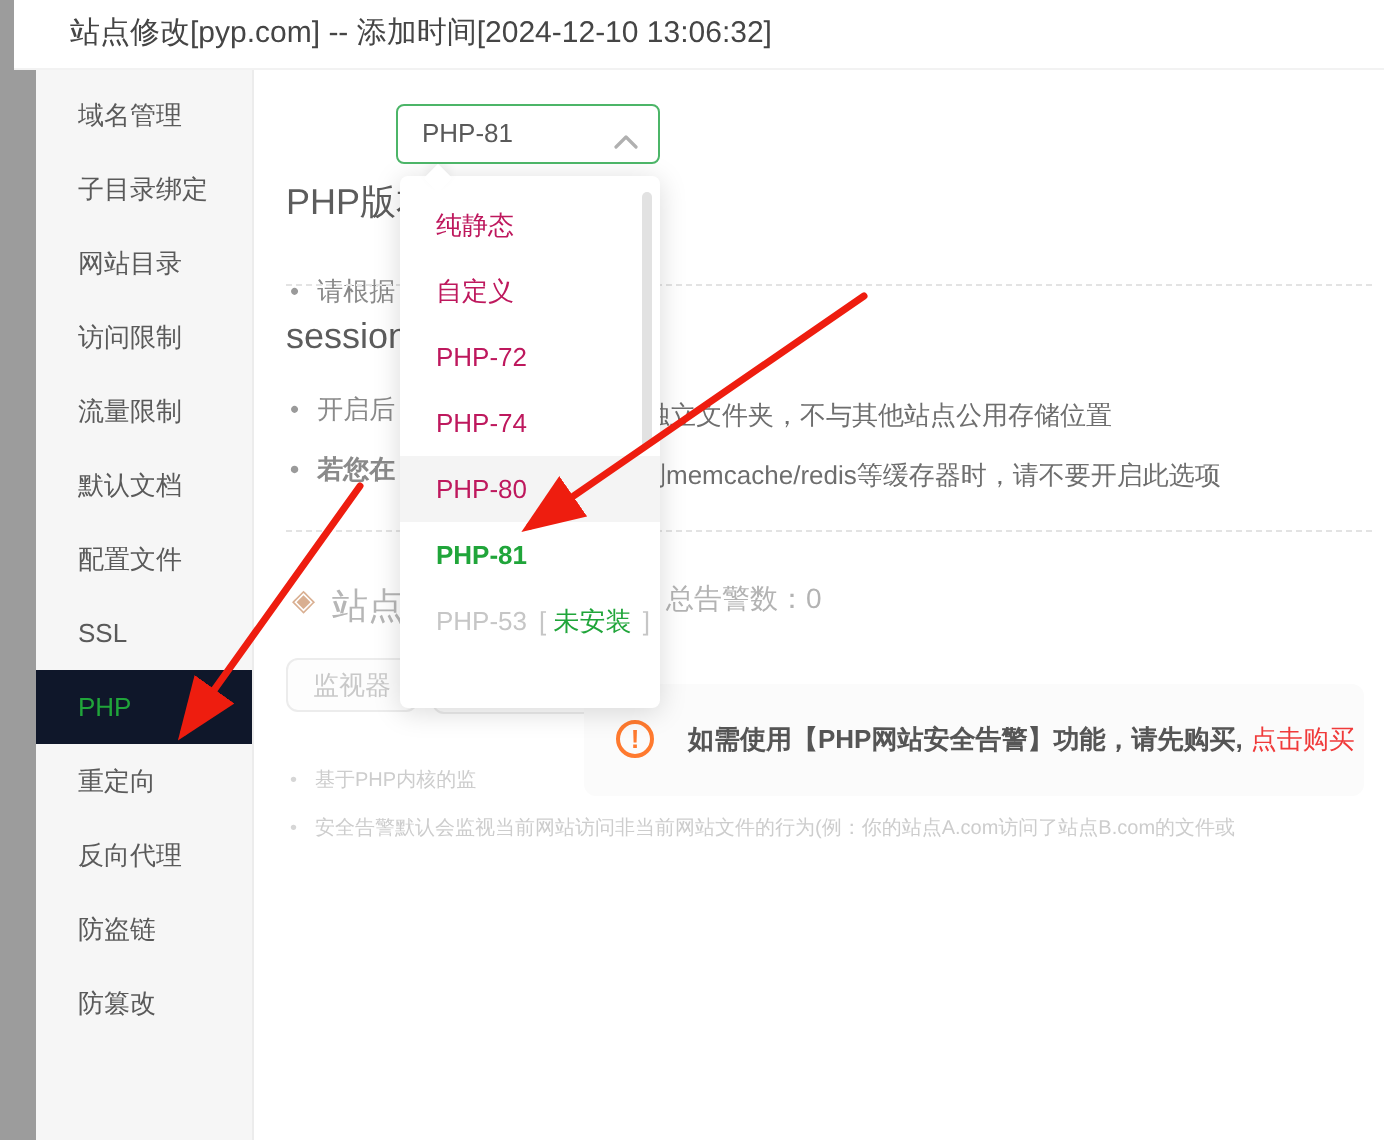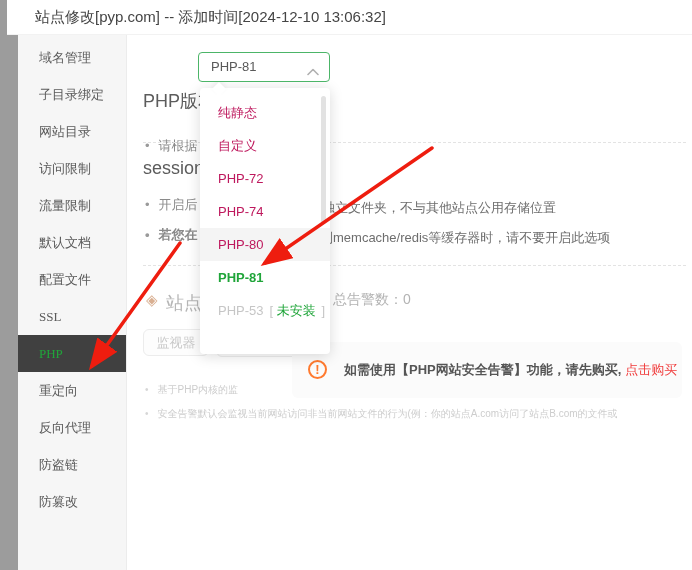--- a/index.html
+++ b/index.html
@@ -6,23 +6,23 @@
   .window{position:relative;width:692px;height:570px;overflow:hidden;background:#fff;
           font-family:"Liberation Sans","DejaVu Sans",sans-serif;}
   
   .edge-strip{position:absolute;left:0;top:0;width:18px;height:570px;background:#9c9c9c;z-index:0;}
   
   .title-bar{position:absolute;left:7px;top:0;right:0;height:34px;background:#fff;z-index:2;
              border-bottom:1px solid #f2f2f2;}
   .title-bar .t{position:absolute;left:28px;top:0;line-height:34px;font-size:15px;color:#454545;}
   
   .sidebar{position:absolute;left:18px;top:34px;width:109px;bottom:0;background:#f6f6f6;
-           border-right:1px solid #ececec;z-index:1;padding-top:5px;box-sizing:border-box;font-family:Liberation Serif, serif;}
+           border-right:1px solid #ececec;z-index:1;padding-top:5px;box-sizing:border-box;}
   .side-item{height:37px;line-height:37px;padding-left:21px;font-size:13px;color:#5a5a5a;cursor:pointer;}
-  .side-item.active{background:#404040;color:#20a53a;}
+  .side-item.active{background:#0f172a;color:#20a53a;}
   
   .main{position:absolute;left:127px;top:34px;right:0;bottom:0;background:#fff;z-index:1;}
   .abs{position:absolute;}
   .lbl{font-size:18px;color:#5c5c5c;}
   .bullet{font-size:13px;color:#8a8a8a;white-space:nowrap;text-align:right;}
   .bullet::before{content:"•";margin-right:9px;color:#9a9a9a;}
   .frag-r{font-size:13px;color:#6e6e6e;white-space:nowrap;}
   .dashed{border-top:1px dashed #e3e3e3;height:0;}
   .muted{color:#b6b6b6;}
   .faded{color:#cdcdcd;}

